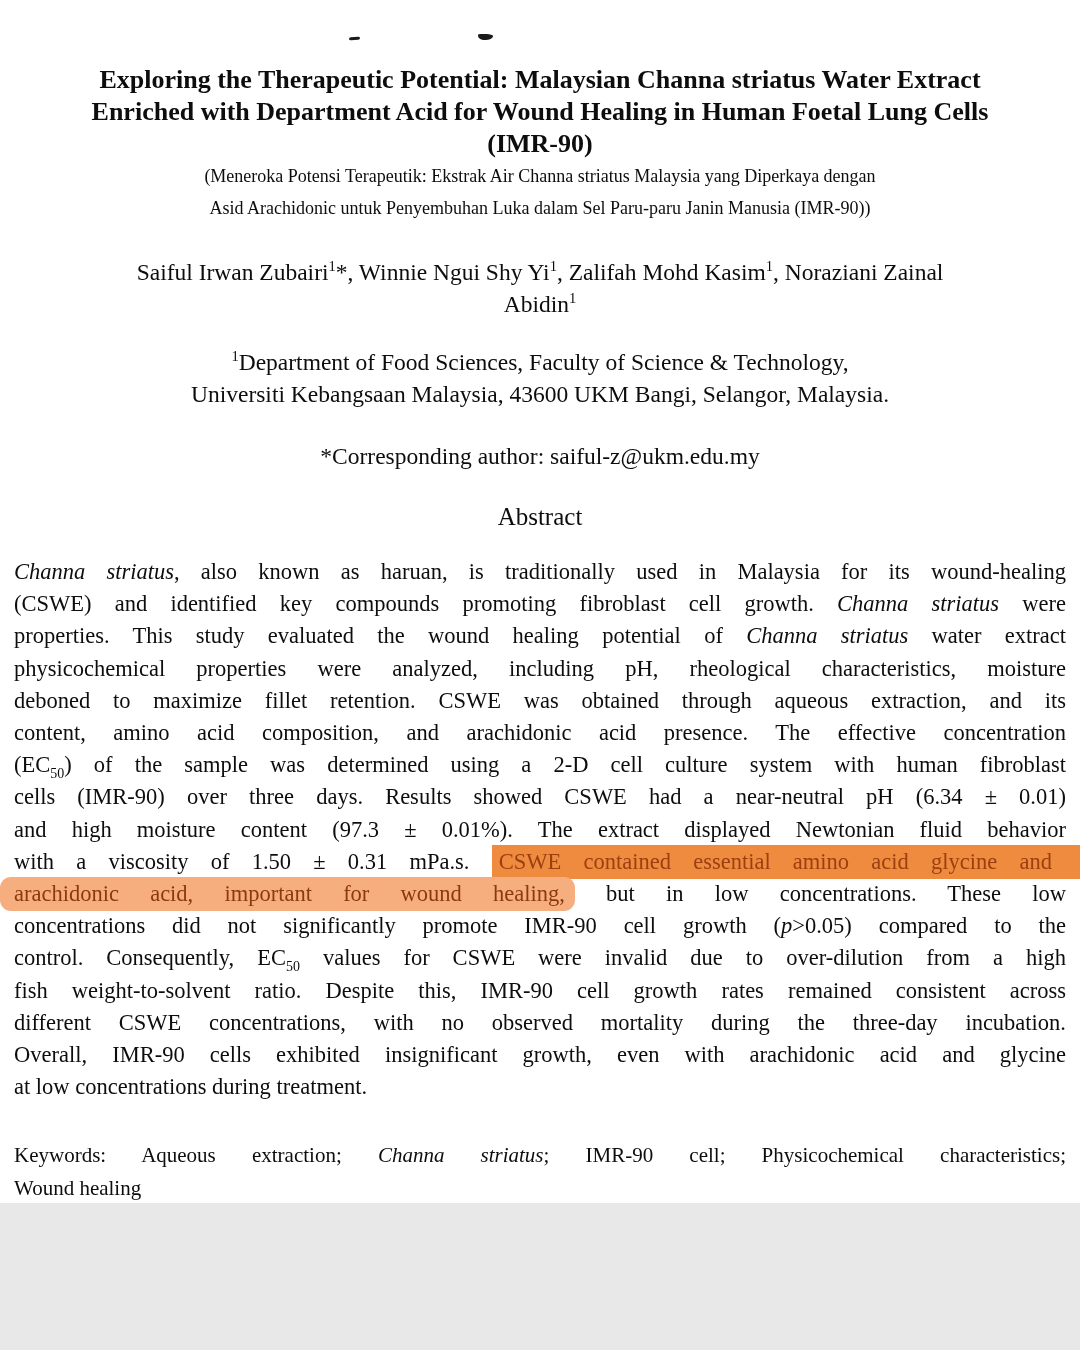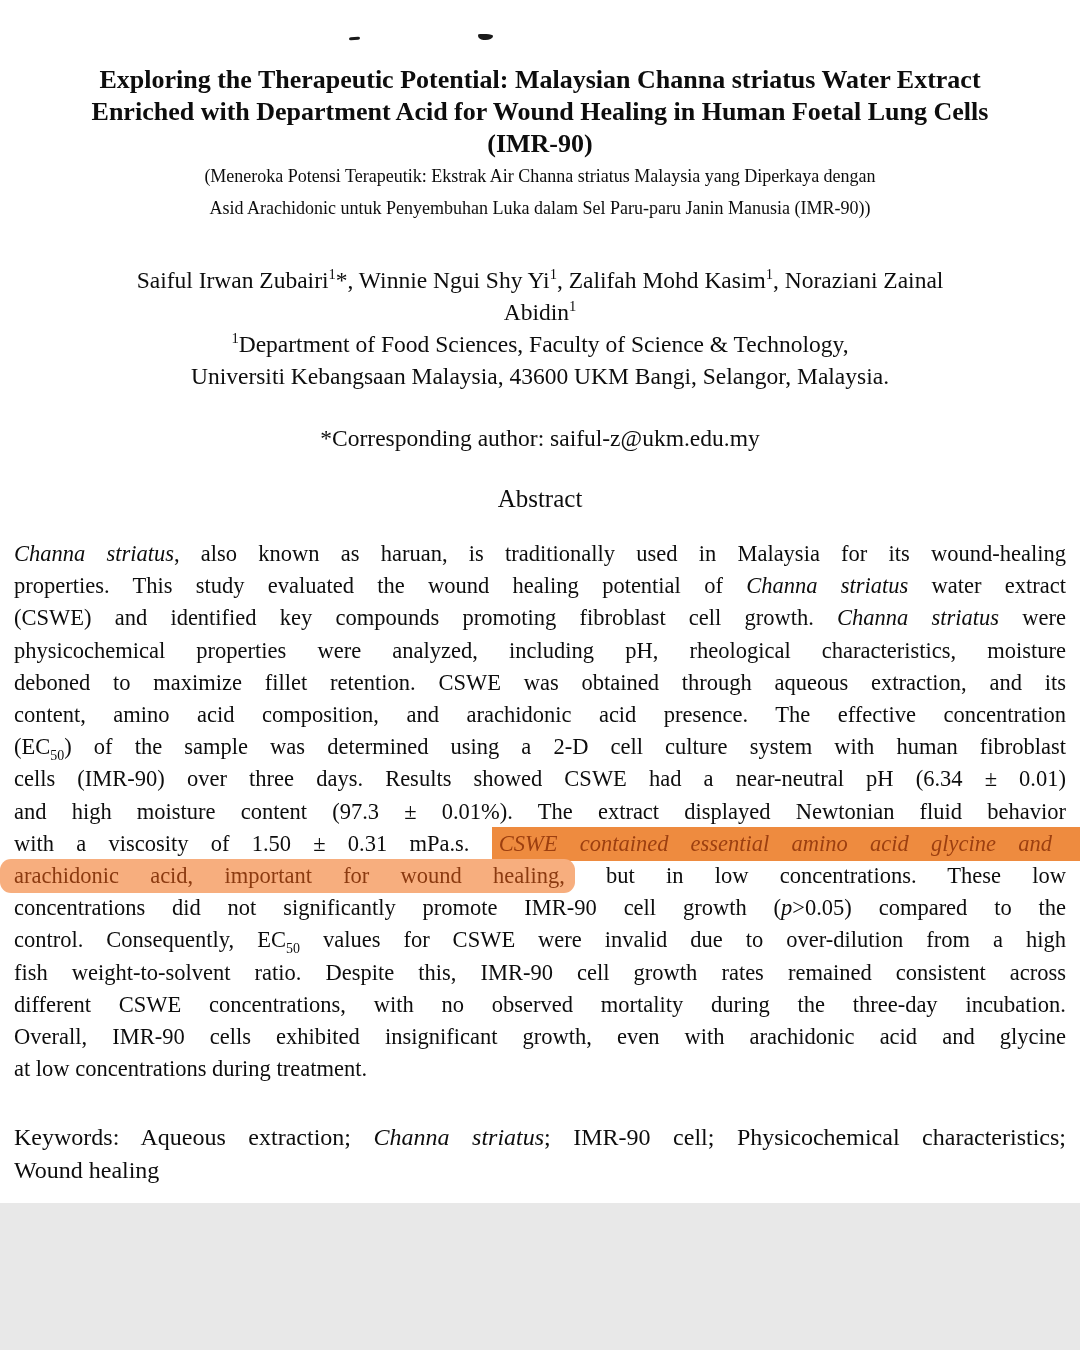--- a/index.html
+++ b/index.html
@@ -8,36 +8,36 @@
     font-family:"Liberation Serif","DejaVu Serif",serif;color:#0d0d0d;
     position:relative;box-sizing:border-box;padding:30px 14px 0 14px;
     overflow:hidden;
   }
   .center{text-align:center;}
   .artifact{position:absolute;background:#1a1a1a;}
   .artifact.a1{left:349px;top:37px;width:11px;height:3px;border-radius:2px/1.5px;transform:rotate(-4deg);}
   .artifact.a2{left:478px;top:34px;width:15px;height:6px;border-radius:50% 50% 60% 40%/20% 30% 80% 70%;transform:rotate(3deg);}
   .title-en{font-weight:bold;font-size:26px;line-height:32px;margin-top:34px;}
   .title-ms{font-size:18px;line-height:32px;}
-  .authors{font-size:23.5px;line-height:32px;margin-top:40px;}
-  .affiliation{font-size:23.5px;line-height:32px;}
+  .authors{font-size:23.5px;line-height:32px;margin-top:32px;}
+  .affiliation{font-size:23.5px;line-height:32px;margin-top:26px;}
   .corresponding{font-size:23.5px;line-height:32px;margin-top:30px;}
   .abstract-heading{font-weight:normal;font-size:25px;line-height:30px;margin-top:30px;}
   .abstract{font-size:22.5px;line-height:32.2px;margin-top:24px;}
   .abstract .rline{text-align:justify;text-align-last:justify;}
   .abstract .rline:last-child{text-align:left;text-align-last:left;}
-  .keywords{font-size:24px;line-height:32.2px;margin-top:36px;}
+  .keywords{font-size:21px;line-height:32.2px;margin-top:36px;}
   .keywords .rline:first-child{text-align:justify;text-align-last:justify;}
   .it{font-style:italic;}
   sup,sub{font-size:62%;line-height:0;}
   sup{vertical-align:super;}
   sub{vertical-align:sub;}
   .hl-strong{background:#EE8B3F;color:#9C3F10;padding:4px 7px 5px 7px;}
   .hl-soft{background:#F7AE7E;color:#8B3A10;padding:4px 10px 5px 7px;}
-  .ext-right{margin-right:-14px;padding-right:28px;font-style:italic;}
+  .ext-right{margin-right:-14px;padding-right:28px;}
   .ext-left{margin-left:-14px;padding-left:14px;border-radius:11px;}
 </style>
 </head>
 <body>
 
 <div class="page">
 
   <div class="artifact a1"></div>
   <div class="artifact a2"></div>
 
@@ -61,22 +61,22 @@
       <div class="rline"><sup>1</sup><span>Department of Food Sciences, Faculty of Science &amp; Technology,</span></div>
       <div class="rline"><span>Universiti Kebangsaan Malaysia, 43600 UKM Bangi, Selangor, Malaysia.</span></div>
     </div>
 
   <div class="corresponding center">*Corresponding author: saiful-z@ukm.edu.my</div>
 
   <div class="abstract-heading center">Abstract</div>
 
   <div class="abstract">
       <div class="rline"><span class="it">Channa striatus</span><span>, also known as haruan, is traditionally used in Malaysia for its wound-healing</span></div>
+      <div class="rline"><span>(CSWE) and identified key compounds promoting fibroblast cell growth. </span><span class="it">Channa striatus</span><span> were</span></div>
       <div class="rline"><span>properties. This study evaluated the wound healing potential of </span><span class="it">Channa striatus</span><span> water extract</span></div>
-      <div class="rline"><span>(CSWE) and identified key compounds promoting fibroblast cell growth. </span><span class="it">Channa striatus</span><span> were</span></div>
       <div class="rline"><span>physicochemical properties were analyzed, including pH, rheological characteristics, moisture</span></div>
       <div class="rline"><span>deboned to maximize fillet retention. CSWE was obtained through aqueous extraction, and its</span></div>
       <div class="rline"><span>content, amino acid composition, and arachidonic acid presence. The effective concentration</span></div>
       <div class="rline"><span>(EC</span><sub>50</sub><span>) of the sample was determined using a 2-D cell culture system with human fibroblast</span></div>
       <div class="rline"><span>cells (IMR-90) over three days. Results showed CSWE had a near-neutral pH (6.34 ± 0.01)</span></div>
       <div class="rline"><span>and high moisture content (97.3 ± 0.01%). The extract displayed Newtonian fluid behavior</span></div>
       <div class="rline"><span>with a viscosity of 1.50 ± 0.31 mPa.s. </span><span class="hl-strong ext-right">CSWE contained essential amino acid glycine and</span></div>
       <div class="rline"><span class="hl-soft ext-left">arachidonic acid, important for wound healing,</span><span> but in low concentrations. These low</span></div>
       <div class="rline"><span>concentrations did not significantly promote IMR-90 cell growth (</span><span class="it">p</span><span>&gt;0.05) compared to the</span></div>
       <div class="rline"><span>control. Consequently, EC</span><sub>50</sub><span> values for CSWE were invalid due to over-dilution from a high</span></div>

